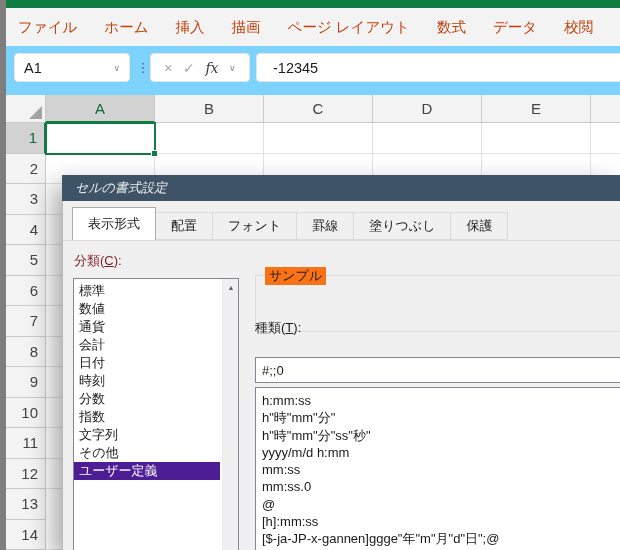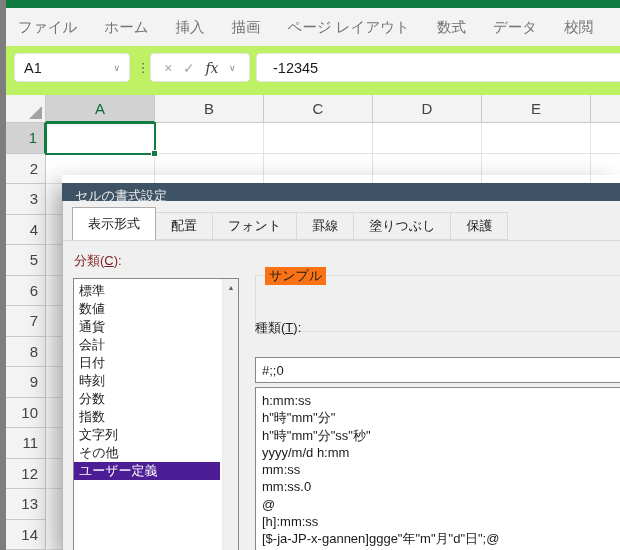--- a/index.html
+++ b/index.html
@@ -8,24 +8,24 @@
   .screen { position:relative; width:620px; height:550px; overflow:hidden; background:#fff; }
 
   
   .left-edge { position:absolute; left:0; top:0; width:6px; height:550px; background:#7E7E7E; }
   .app-titlebar { position:absolute; left:6px; top:0; width:614px; height:8px; background:#107C41; }
 
   
   .menubar { position:absolute; left:6px; top:8px; width:614px; height:38px; background:#F3F3F3;
              display:flex; align-items:center; gap:27px; padding-left:12px;
              white-space:nowrap; overflow:hidden; }
-  .menu-item { font-size:14.5px; color:#737373; flex:0 0 auto; cursor:default; }
-
-  
-  .formula-row { position:absolute; left:6px; top:46px; width:614px; height:49px; background:#bef264; }
+  .menu-item { font-size:14.5px; color:#c2410c; flex:0 0 auto; cursor:default; }
+
+  
+  .formula-row { position:absolute; left:6px; top:46px; width:614px; height:49px; background:#7dd3fc; }
   .wbox { position:absolute; top:7px; height:29px; background:#fff; border:1px solid #E4E4E4; border-radius:4px; }
   .name-box { left:8px; width:116px; display:flex; align-items:center; justify-content:space-between; padding:0 9px; }
   .name-box .val { font-size:14.5px; color:#1a1a1a; }
   .chev { font-size:9px; color:#8a8a8a; }
   .grip { position:absolute; left:130px; top:7px; width:14px; height:29px; display:flex; align-items:center; justify-content:center; color:#595959; font-size:13px; }
   .fx-box { left:144px; width:100px; display:flex; align-items:center; justify-content:space-around; padding:0 8px; }
   .x-ic, .ck-ic { font-size:14px; color:#A9A9A9; }
   .fx-ic { font-size:14px; color:#3b3b3b; font-style:italic; font-family:"DejaVu Serif","Liberation Serif",serif; }
   .formula-input { left:250px; width:366px; border-radius:4px 0 0 4px; display:flex; align-items:center; padding-left:16px; }
   .formula-input .val { font-size:14.5px; color:#1a1a1a;text-align:center; }
@@ -49,22 +49,22 @@
     background-image:
       repeating-linear-gradient(to right, transparent 0px 108px, #E2E2E2 108px 109px),
       repeating-linear-gradient(to bottom, transparent 0px 29.5px, #E2E2E2 29.5px 30.5px); }
   .cell-selection { position:absolute; left:45px; top:122px; width:111px; height:33px;
                     border:2px solid #107C41; background:#fff; }
   .fill-handle { position:absolute; right:-4px; bottom:-4px; width:7px; height:7px; background:#107C41; border:1px solid #fff; }
 
   
   .dialog { position:absolute; left:62px; top:175px; width:558px; height:375px; z-index:10;
             box-shadow:-8px 10px 24px rgba(0,0,0,0.35); }
-  .dlg-title { position:absolute; left:0; top:8px; width:100%; height:26px; background:#3E5365;
-               display:flex; align-items:center; padding-left:13px; font-size:13px; color:#EDEDED; }
+  .dlg-title { position:absolute; left:0; top:0; width:100%; height:26px; background:#3E5365;
+               display:flex; align-items:center; padding-left:13px; font-size:13px; color:#EDEDED;font-style:italic; }
   .dlg-body { position:absolute; left:0; top:26px; width:100%; height:418px; background:#F0F0F0;
               border-left:1px solid #B9B9B9; overflow:hidden; }
   .dlg-tabs { position:absolute; left:9px; top:6px; height:33px; display:flex; align-items:flex-end; z-index:2; }
   .dlg-tab { height:28px; padding:0 15px; display:flex; align-items:center; font-size:13px; color:#1a1a1a;
              background:#F0F0F0; border:1px solid #D9D9D9; border-left:none; }
   .dlg-tab:first-child { border-left:1px solid #D9D9D9; }
   .dlg-tab.active { height:33px; background:#fff; border:1px solid #ACACAC; border-bottom:none; }
   .tab-baseline { position:absolute; left:0; top:39px; width:100%; height:1px; background:#D9D9D9; z-index:1; }
 
   .cat-label { position:absolute; left:11px; top:51px; font-size:13px; color:#7f1d1d; }

